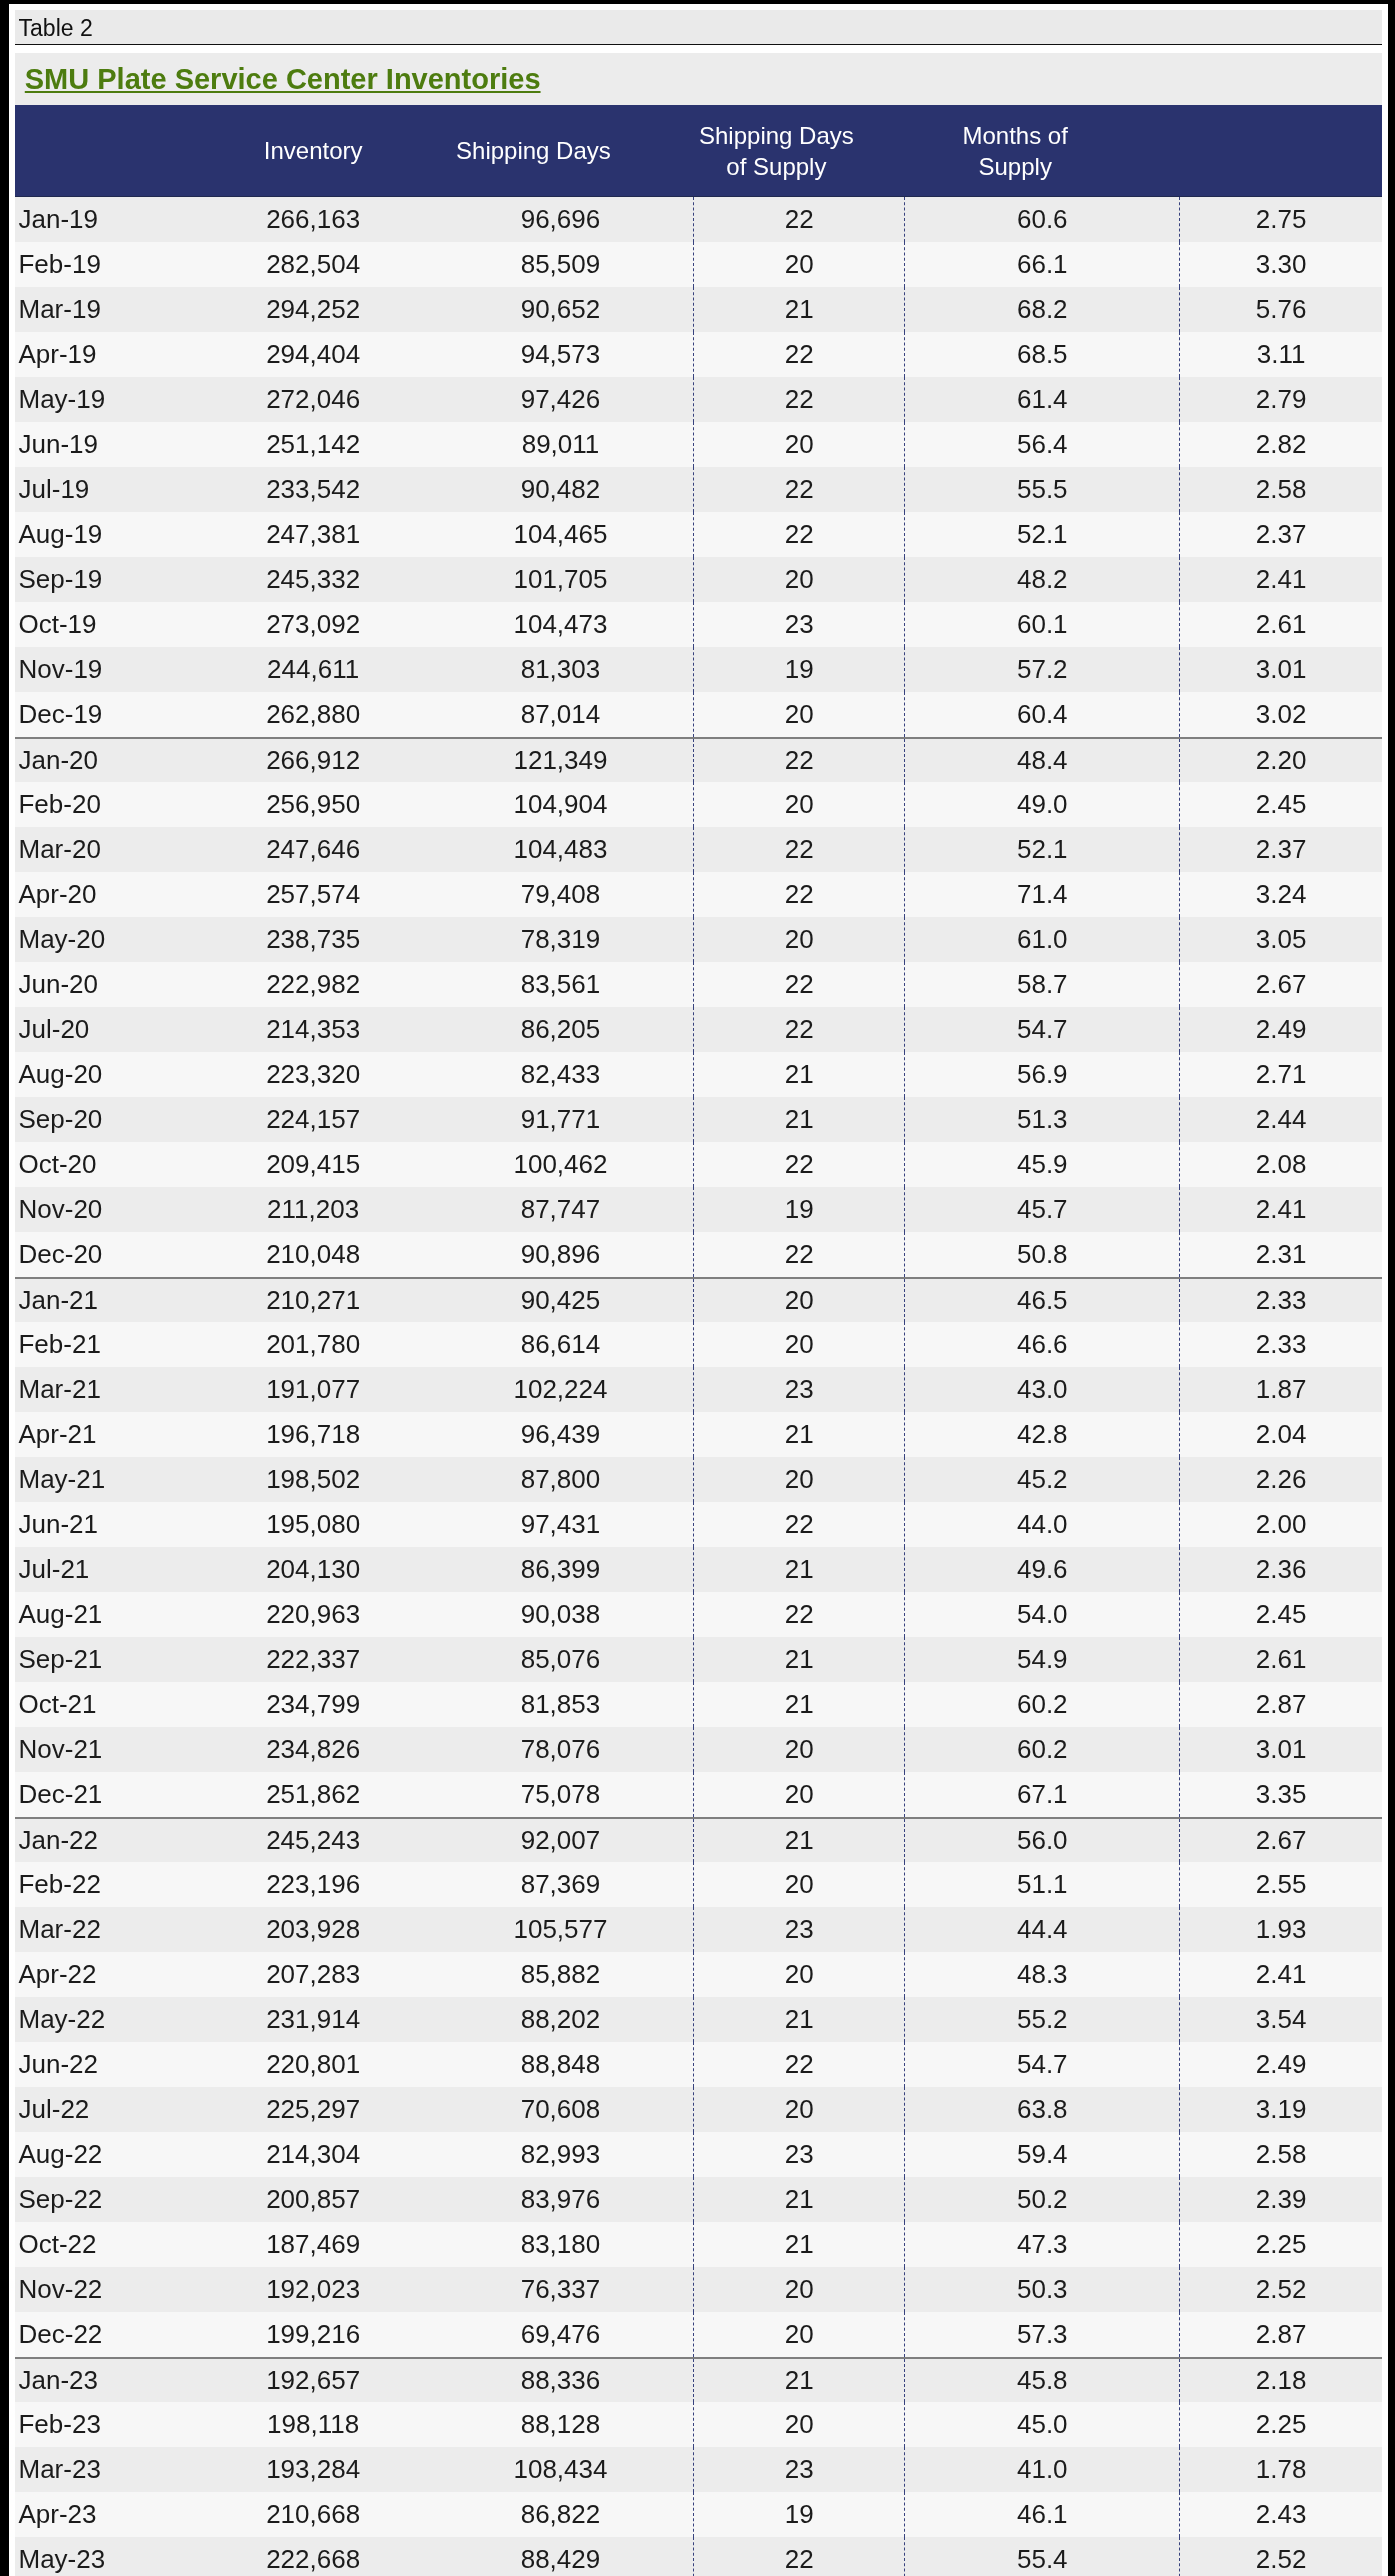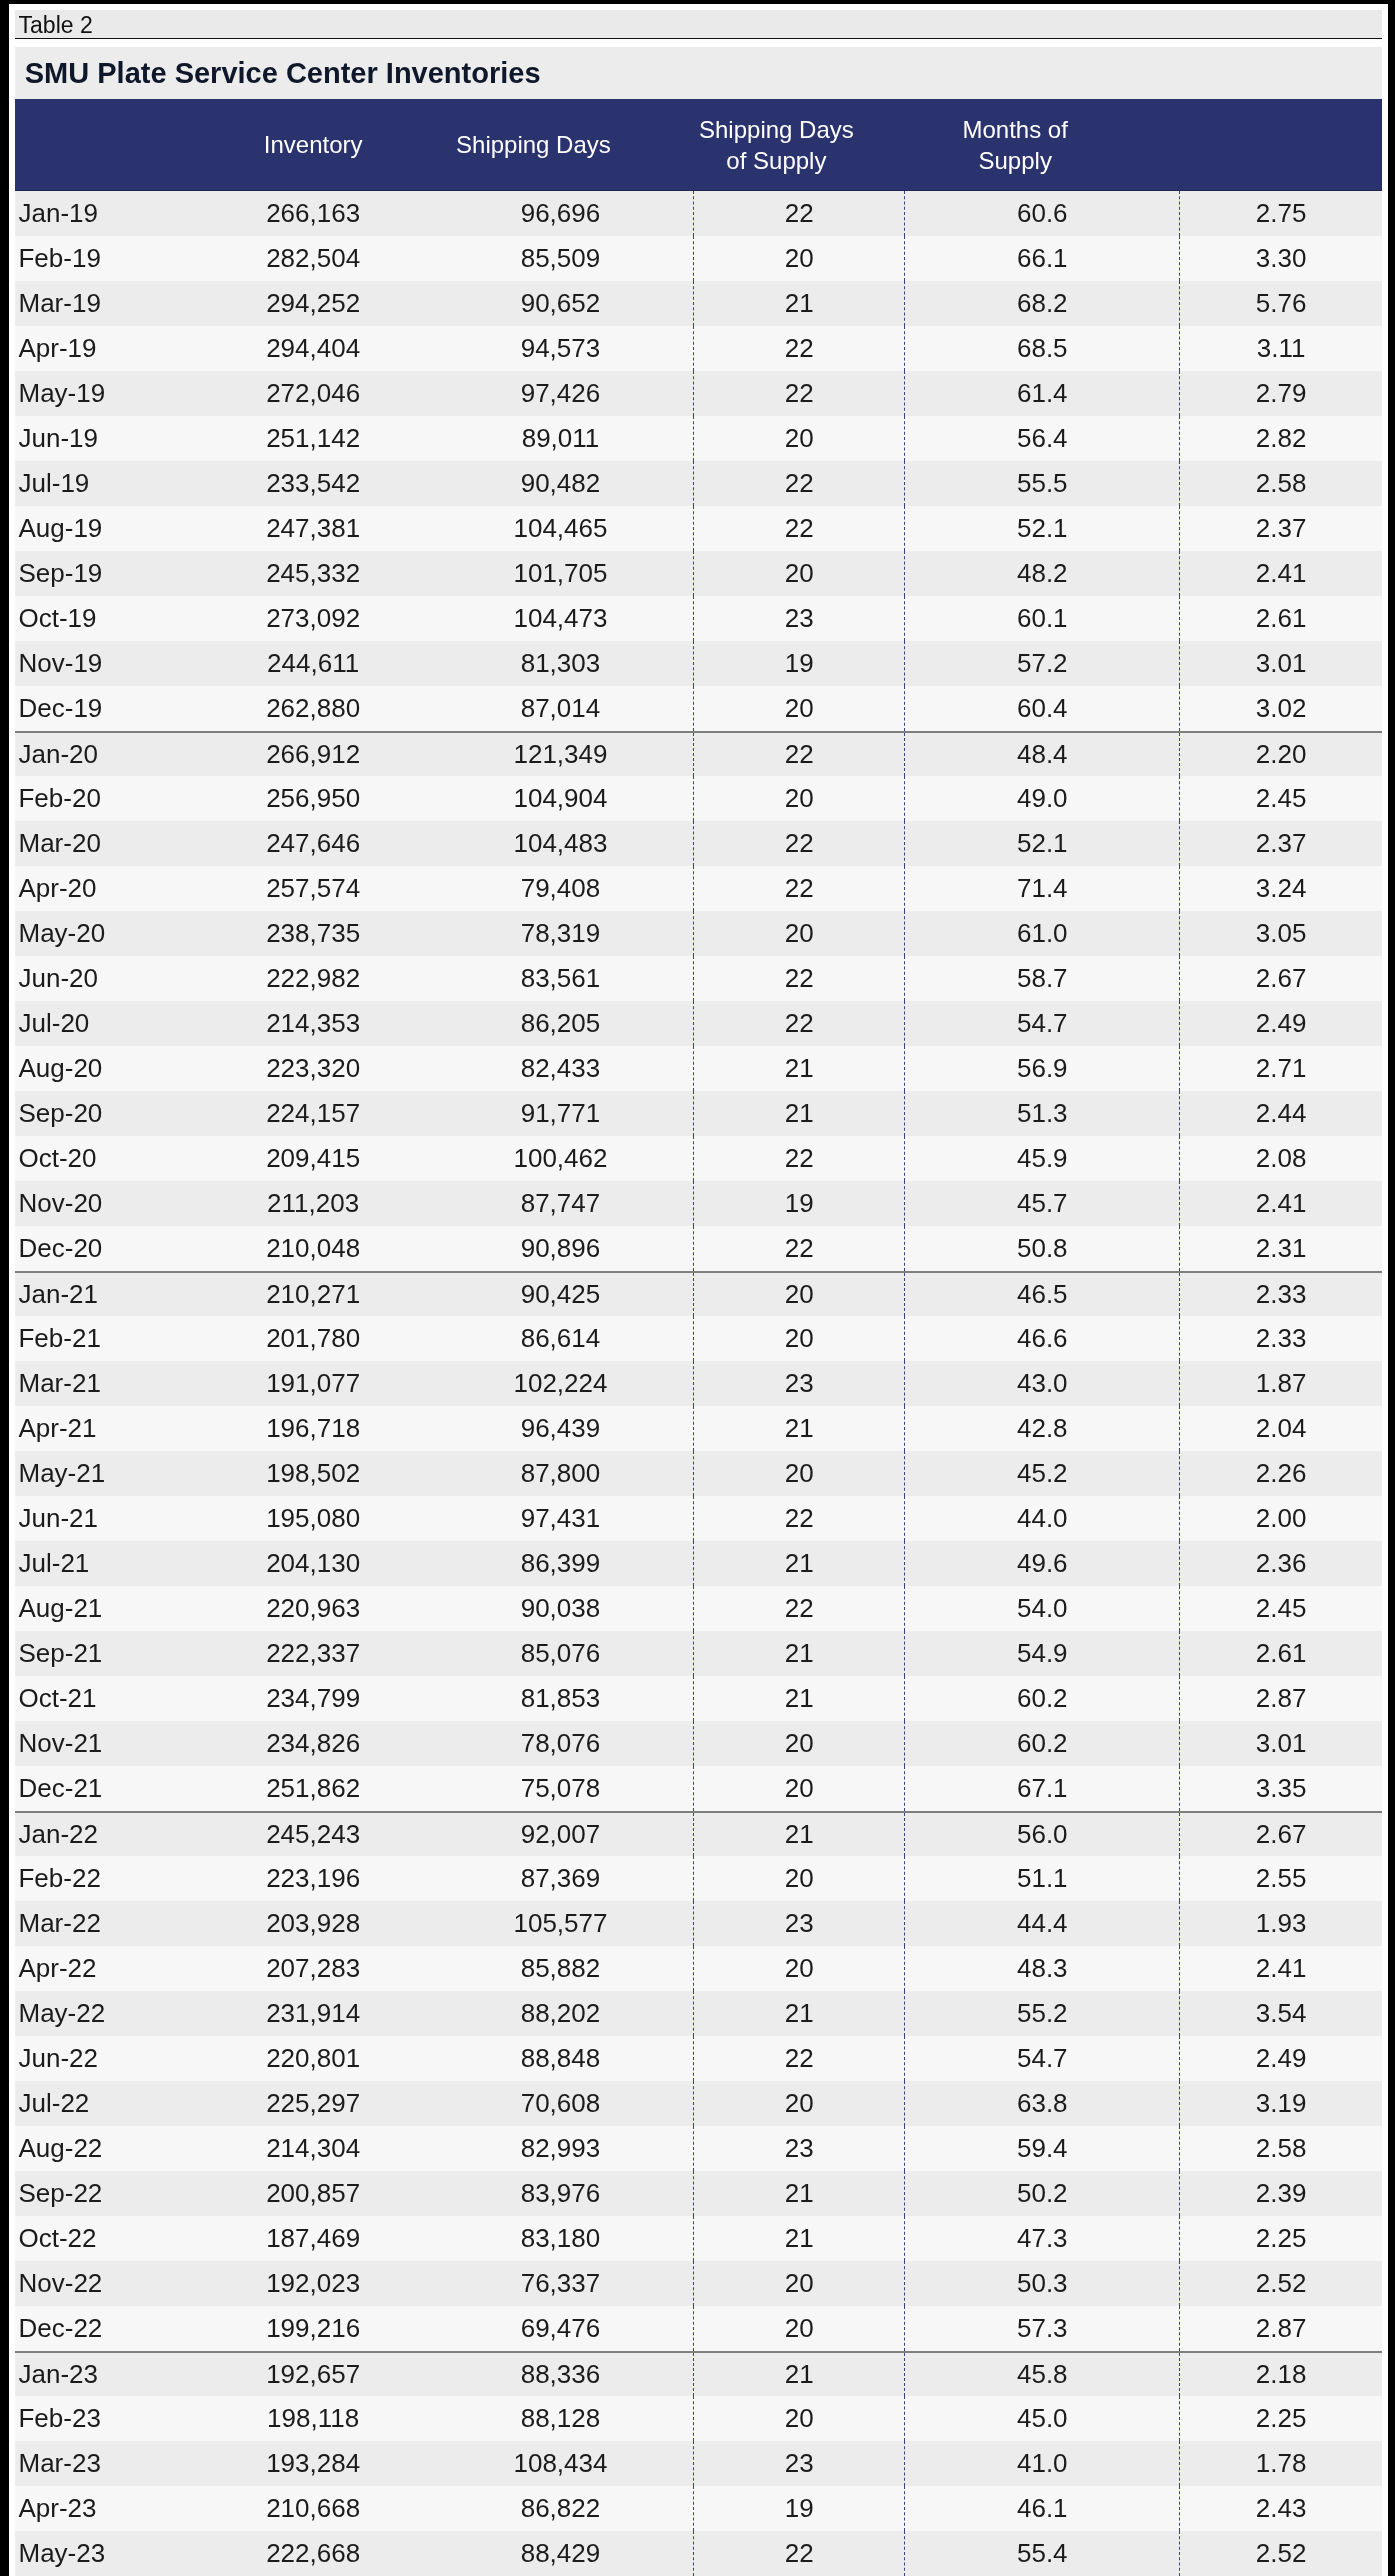--- a/index.html
+++ b/index.html
@@ -10,21 +10,21 @@
     padding: 4.1px 7.2px 7.2px 9.3px;
     font-family: "Liberation Sans", "DejaVu Sans", sans-serif;
   }
   .sheet {
     width: 1379px;
     height: 3291px;
     background: #ffffff;
     padding: 6.2px;
   }
   .tablebar {
-    height: 29px;
+    height: 35px;
     background: #eaeaea;
     border-bottom: 1.5px solid #111111;
     display: flex;
     align-items: center;
     padding-left: 3.1px;
     padding-top: 3.1px;
     font-size: 23px;
     color: #111111;
   }
   .gap { height: 8.2px; background: #ffffff; }
@@ -34,21 +34,22 @@
     display: flex;
     flex-direction: column;
   }
   .title {
     height: 52px;
     display: flex;
     align-items: center;
     padding-left: 9.3px;
     font-size: 29px;
     font-weight: bold;
-    color: #0f172a;
+    color: #4d7c0f;
+    text-decoration: underline;
   }
   .thead {
     height: 92px;
     background: #2a336e;
     border-bottom: 1px solid #20294f;
     display: flex;
     color: #ffffff;
   }
   .thead .cell {
     display: flex;

